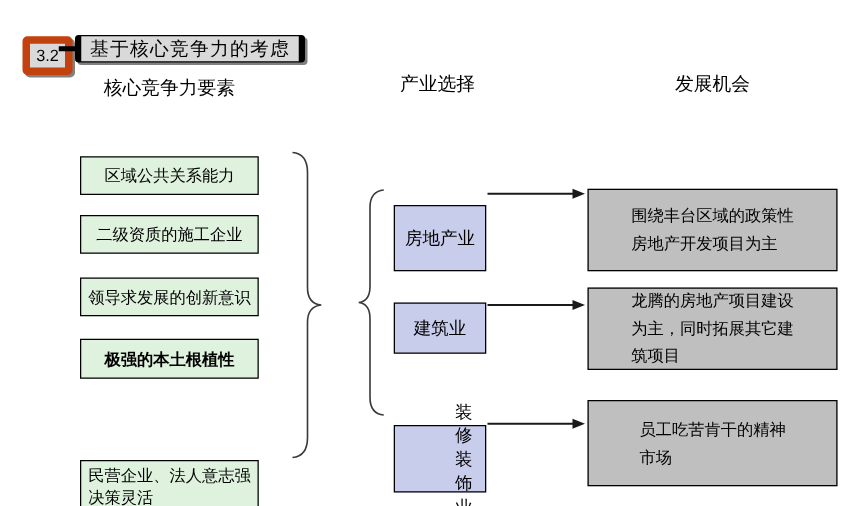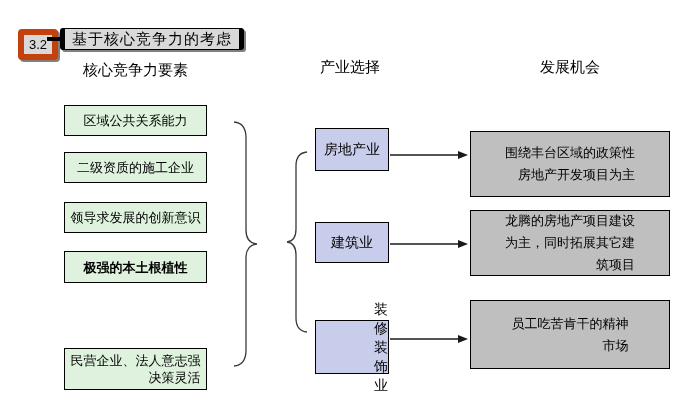--- a/index.html
+++ b/index.html
@@ -6,21 +6,21 @@
   .canvas{
     position:relative;width:694px;height:405px;overflow:hidden;
     background:var(--canvas-bg,#ffffff);
     font-family:"Liberation Sans","DejaVu Sans",sans-serif;
     color:var(--text-color,#000);
   }
   .box{
     position:absolute;box-sizing:border-box;
     border:1px solid var(--box-border,#000);
     display:flex;align-items:center;justify-content:center;
-    text-align:right;white-space:pre-line;
+    text-align:left;white-space:pre-line;margin-top:20px;
   }
   .comp{left:64px;width:143px;background:var(--competency-fill,#def2de);font-size:13px;line-height:17px;}
   .ind{left:315px;width:74px;background:var(--industry-fill,#c9cdec);font-size:14px;line-height:19px;}
   .opp{left:470px;width:200px;background:var(--opportunity-fill,#bfbfbf);font-size:13px;line-height:22px;}
   .sec-num{
     position:absolute;left:18px;top:29px;width:28px;height:19px;
     background:var(--title-fill,#d9d9d9);border:6px solid #c2410c;border-radius:4px;
     box-shadow:2px 2px 0 var(--title-shadow,#808080);
     font-size:13px;display:flex;align-items:center;justify-content:center;
   }
@@ -48,21 +48,21 @@
   <div class="col-h" style="left:305px;top:58px;width:90px;">产业选择</div>
   <div class="col-h" style="left:520px;top:58px;width:100px;">发展机会</div>
 
   <div class="box comp" style="top:105px;height:31px;">区域公共关系能力</div>
   <div class="box comp" style="top:152px;height:31px;">二级资质的施工企业</div>
   <div class="box comp" style="top:202px;height:31px;">领导求发展的创新意识</div>
   <div class="box comp" style="top:251px;height:32px;font-weight:bold;">极强的本土根植性</div>
   <div class="box comp" style="top:348px;height:42px;">民营企业、法人意志强
 决策灵活</div>
 
-  <div class="box ind" style="top:128px;height:43px;">房地产业</div>
+  <div class="box ind" style="top:144px;height:53px;">房地产业</div>
   <div class="box ind" style="top:222px;height:41px;">建筑业</div>
   <div class="box ind" style="top:320px;height:54px;padding-left:48px;">装修
 装饰业</div>
 
   <div class="box opp" style="top:131px;height:66px;">围绕丰台区域的政策性
 房地产开发项目为主</div>
   <div class="box opp" style="top:210px;height:66px;">龙腾的房地产项目建设
 为主，同时拓展其它建
 筑项目</div>
   <div class="box opp" style="top:300px;height:69px;">员工吃苦肯干的精神

